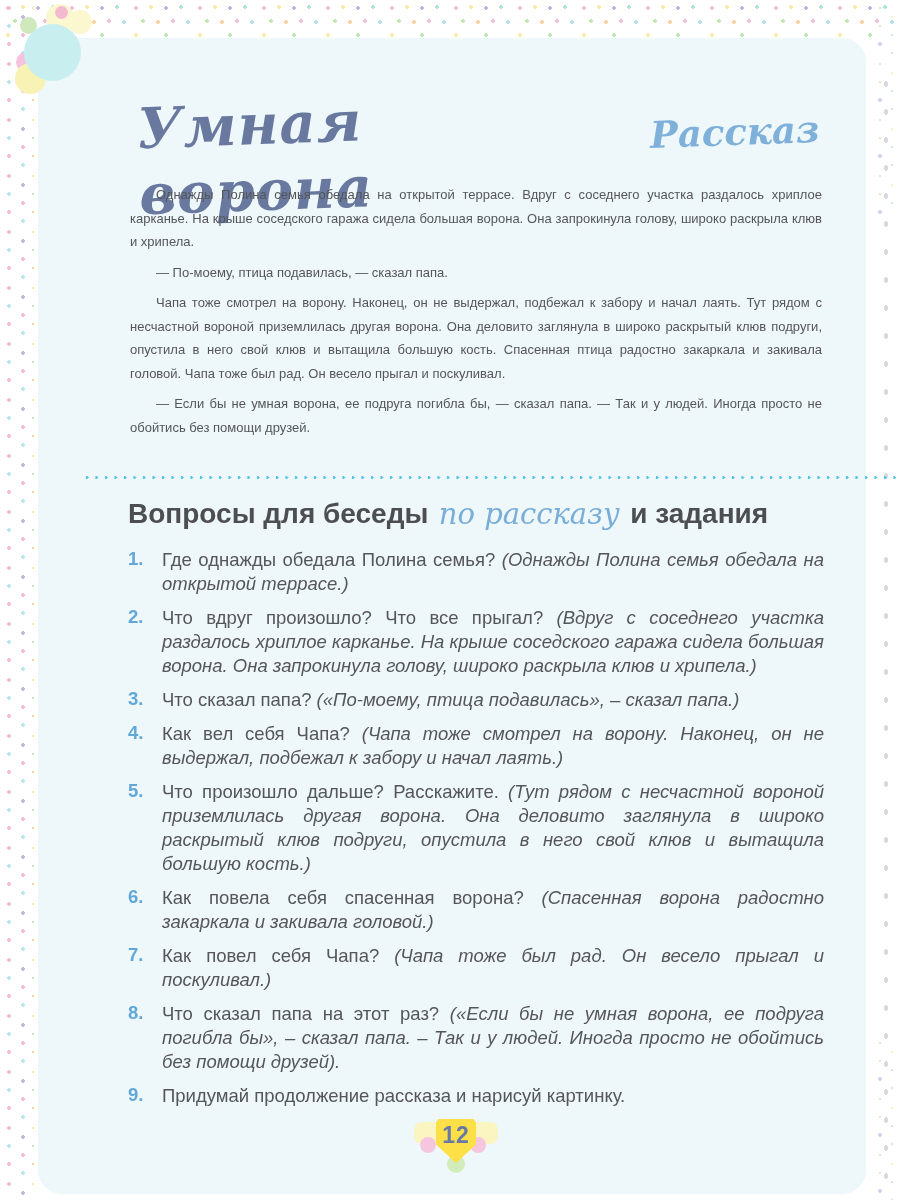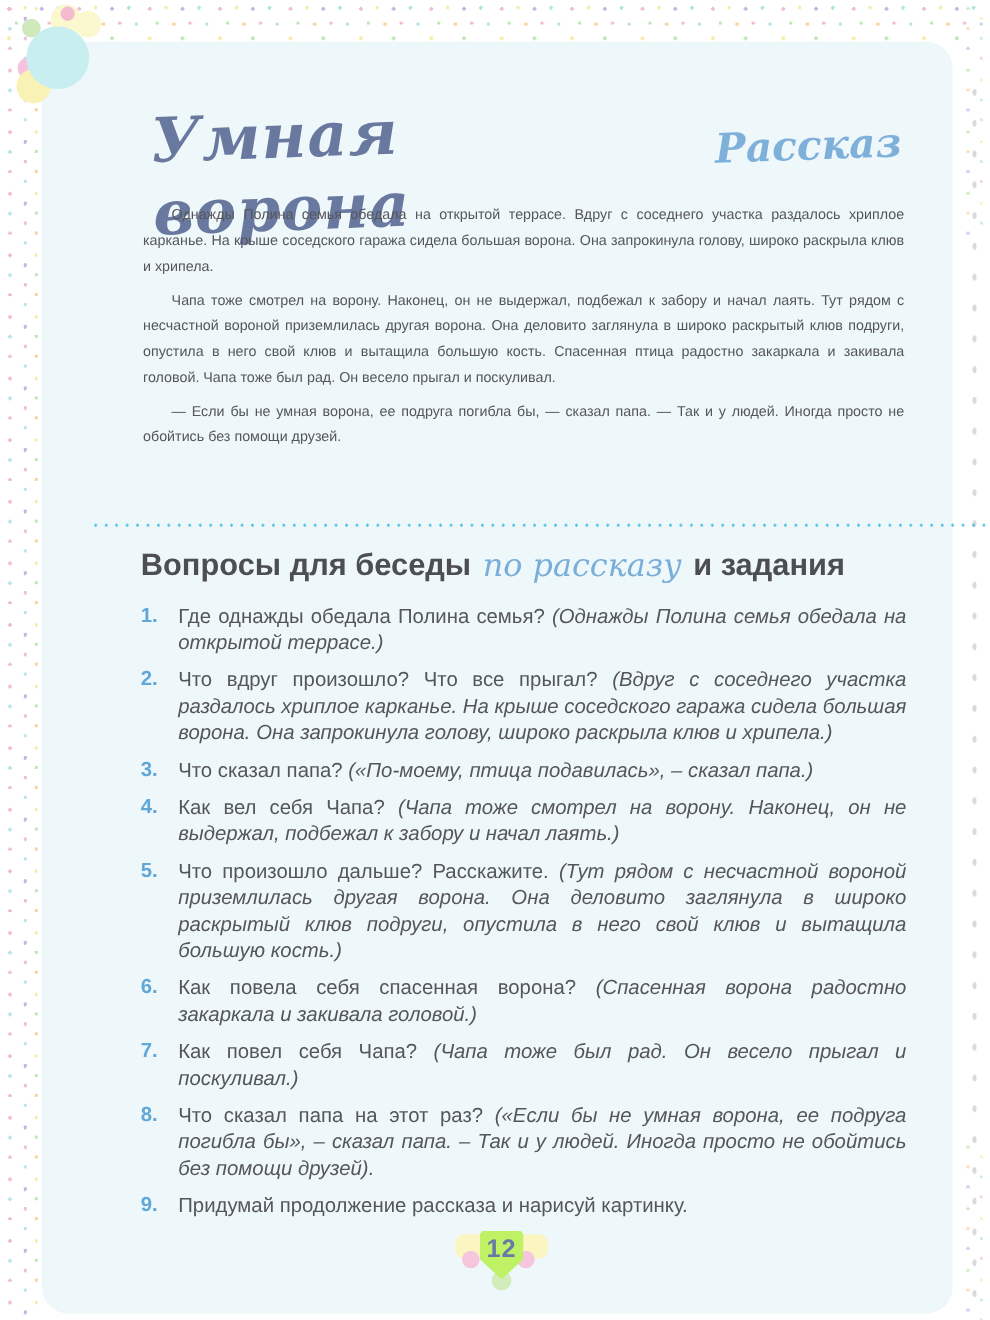--- a/index.html
+++ b/index.html
@@ -128,21 +128,21 @@
   .b-yel.right { left:57px; top:8px; }
   .badge .b-pink {
     position:absolute; width:16px; height:16px; border-radius:50%; background:#f6c6df;
   }
   .b-pink.left { left:12px; top:23px; }
   .b-pink.right { left:62px; top:23px; }
   .badge .b-green {
     position:absolute; left:39px; top:41px; width:18px; height:18px; border-radius:50%; background:#d3ecbc;
   }
   .badge .b-shield {
-    position:absolute; left:28px; top:5px; width:40px; height:44px; background:#bef264;
+    position:absolute; left:28px; top:5px; width:40px; height:44px; background:#fde047;
     clip-path:polygon(6% 0%, 94% 0%, 100% 8%, 100% 58%, 50% 100%, 0% 58%, 0% 8%);
     text-align:center;
   }
   .badge .b-num {
     font-size:23px; font-weight:600; color:#6879a8; padding-top:3px; letter-spacing:1px;
   }
 </style>
 </head>
 <body>
 
@@ -165,20 +165,21 @@
     <div class="circ c-pink"></div>
     <div class="circ c-yel"></div>
     <div class="circ c-teal"></div>
   </div>
 
   <div class="title">Умная ворона</div>
   <div class="subtitle">Рассказ</div>
 
   <div class="story">
     <p>Однажды Полина семья обедала на открытой террасе. Вдруг с соседнего участка раздалось хриплое карканье. На крыше соседского гаража сидела большая ворона. Она запрокинула голову, широко раскрыла клюв и хрипела.</p>
+    <p>— По-моему, птица подавилась, — сказал папа.</p>
     <p>Чапа тоже смотрел на ворону. Наконец, он не выдержал, подбежал к забору и начал лаять. Тут рядом с несчастной вороной приземлилась другая ворона. Она деловито заглянула в широко раскрытый клюв подруги, опустила в него свой клюв и вытащила большую кость. Спасенная птица радостно закаркала и закивала головой. Чапа тоже был рад. Он весело прыгал и поскуливал.</p>
     <p>— Если бы не умная ворона, ее подруга погибла бы, — сказал папа. — Так и у людей. Иногда просто не обойтись без помощи друзей.</p>
   </div>
 
   <div class="dotted-sep"></div>
 
   <div class="q-heading">
     <span class="bold-part">Вопросы для беседы</span>
     <span class="script-part">по рассказу</span>
     <span class="bold-part">и задания</span>

